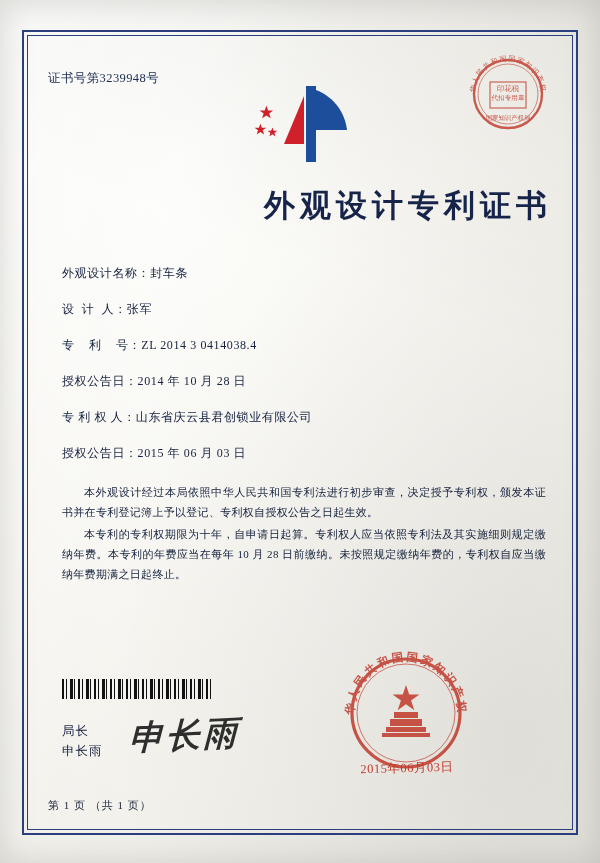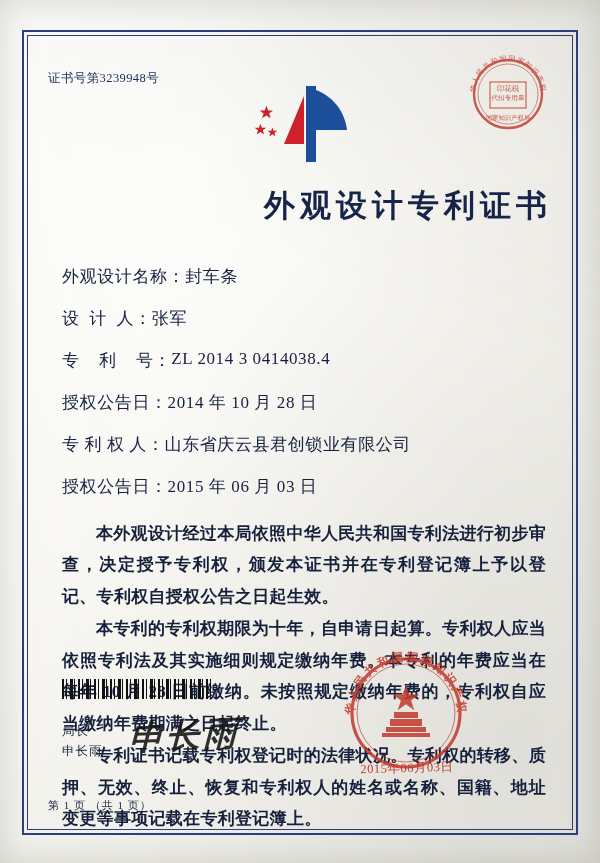--- a/index.html
+++ b/index.html
@@ -105,50 +105,49 @@
     font-family: "Liberation Serif", "DejaVu Serif", serif;
   }
 
   
   .fields {
     margin-top: 38px;
     padding-left: 14px;
   }
   .field-row {
     display: flex;
-    align-items: flex-start;
-    font-size: 17px;
+    align-items: center;
+    font-size: 12px;
     color: #1a1a22;
     margin-bottom: 19px;
     letter-spacing: 0.6px;
   }
   .field-label {
     white-space: pre;
     color: #16213f;
   }
   .field-value {
     color: #16213f;
     letter-spacing: 0.6px;
   }
 
   
   .body-text {
     margin-top: 20px;
     padding-left: 14px;
     padding-right: 6px;
   }
   .para {
-    font-size: 17px;
+    font-size: 11px;
     line-height: 1.85;
     color: #14203c;
     text-align: justify;
     text-indent: 2em;
     margin: 0 0 1px 0;
     letter-spacing: 0.3px;
-    font-weight: bold;
   }
 
   
   .barcode {
     position: absolute;
     left: 14px;
     bottom: 116px;
     width: 152px;
     height: 20px;
     background-image: repeating-linear-gradient(
@@ -296,21 +295,20 @@
       <div class="field-row">
         <span class="field-label">授权公告日：</span>
         <span class="field-value">2015 年 06 月 03 日</span>
       </div>
 
     </div>
 
     <div class="body-text">
       <p class="para">本外观设计经过本局依照中华人民共和国专利法进行初步审查，决定授予专利权，颁发本证书并在专利登记簿上予以登记、专利权自授权公告之日起生效。</p>
       <p class="para">本专利的专利权期限为十年，自申请日起算。专利权人应当依照专利法及其实施细则规定缴纳年费。本专利的年费应当在每年 10 月 28 日前缴纳。未按照规定缴纳年费的，专利权自应当缴纳年费期满之日起终止。</p>
-      <p class="para">专利证书记载专利权登记时的法律状况。专利权的转移、质押、无效、终止、恢复和专利权人的姓名或名称、国籍、地址变更等事项记载在专利登记簿上。</p>
     </div>
 
     <div class="barcode"></div>
 
     <div class="sign-block">
       <div class="sign-labels">
         <div>局长</div>
         <div>申长雨</div>
       </div>
       <div class="sign-script">申长雨</div>

